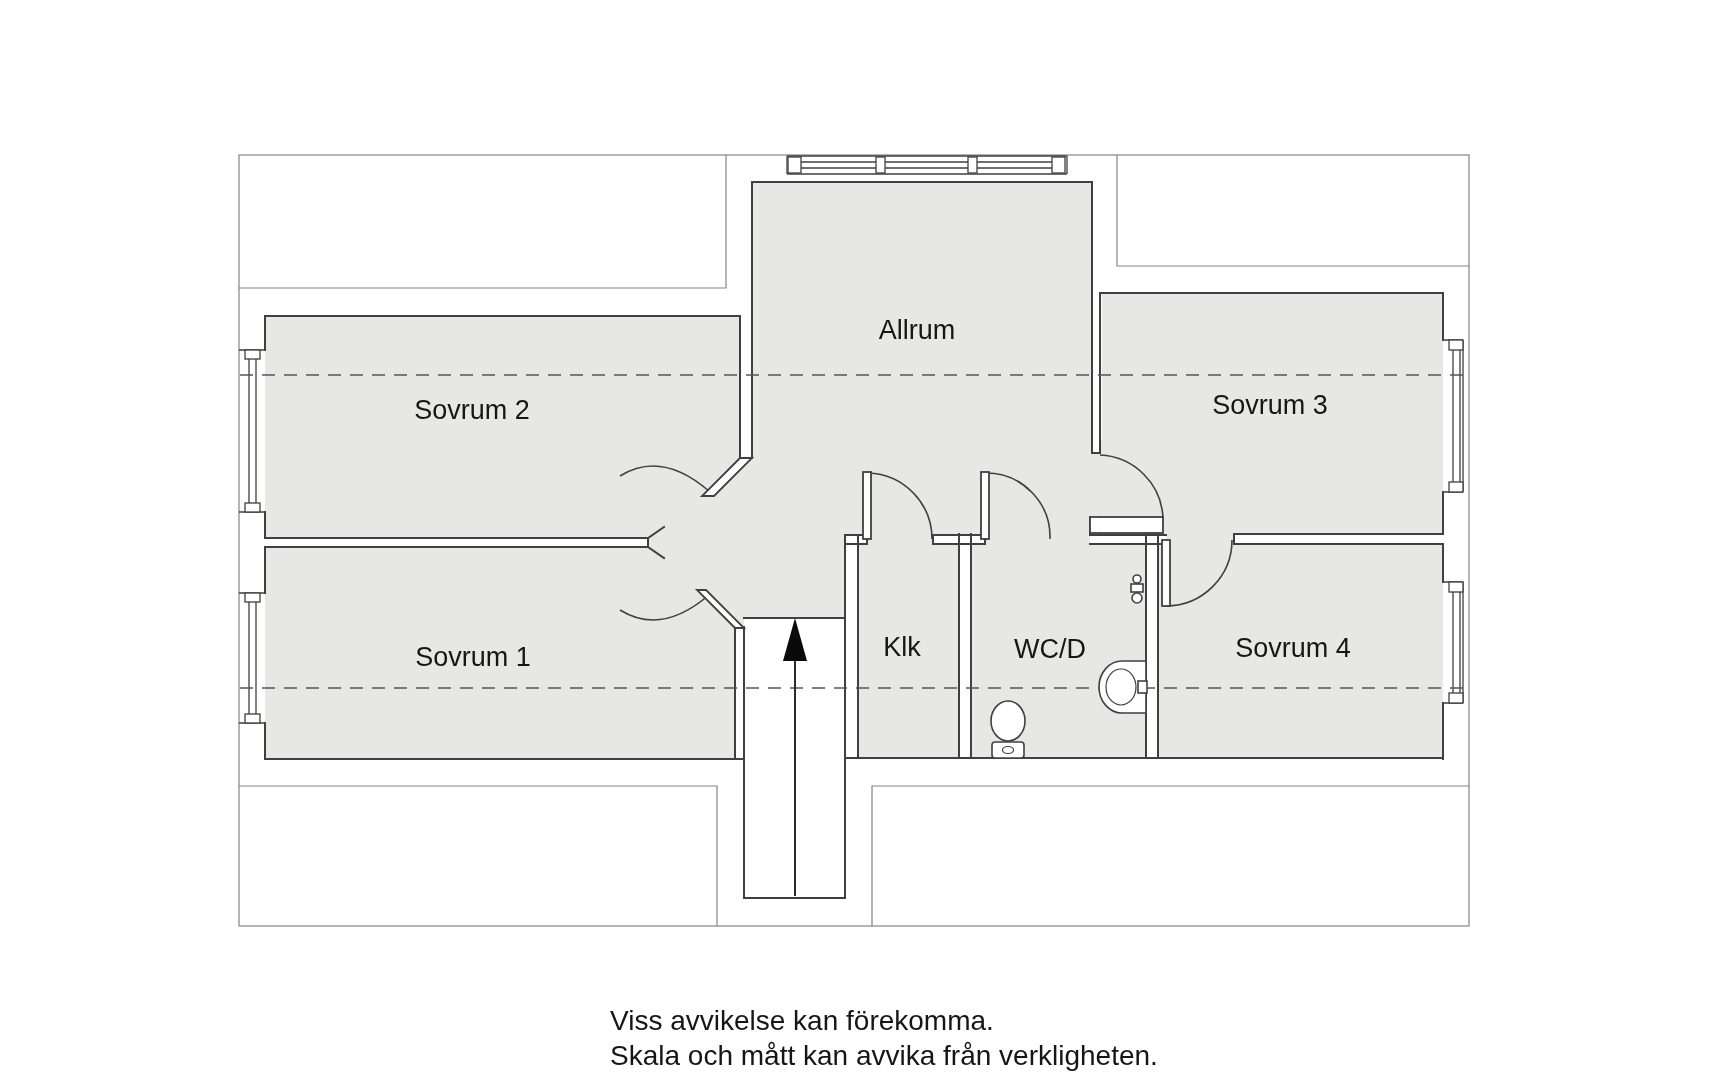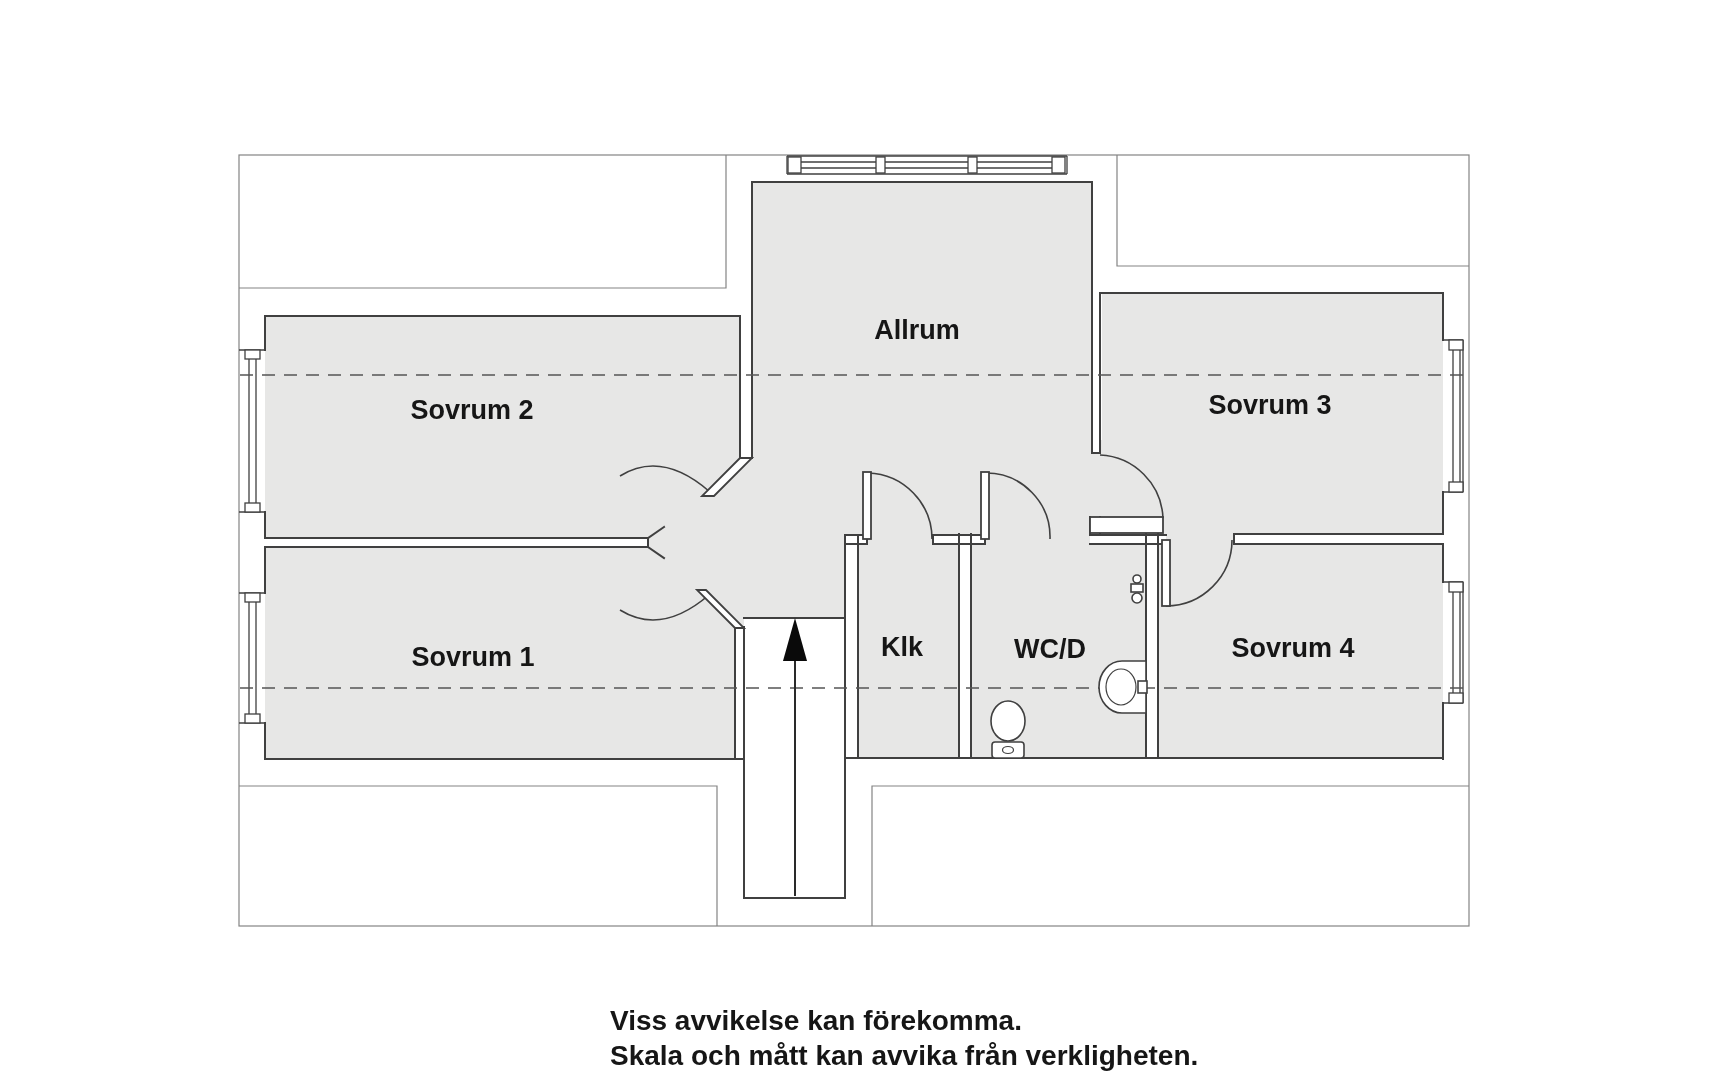--- a/index.html
+++ b/index.html
@@ -1,17 +1,17 @@
 <!DOCTYPE html>
 <html style="--floor-fill: #e7e7e6; --wall-line: #404040; --outline-line: #848484; --dashed-line: #555555; --text-color: #161616;"><head>
 <meta charset="utf-8">
 <style>
   html,body{margin:0;padding:0;background:#ffffff;}
   .stage{width:1711px;height:1080px;position:relative;background:#fff;overflow:hidden;
-         font-family:"Liberation Sans", sans-serif;font-weight:bold;}
+         font-family:"Liberation Sans", sans-serif;}
   svg{display:block}
   .outline{stroke:var(--outline-line,#848484);stroke-width:1.2;fill:none}
   .floor{fill:var(--floor-fill,#e7e7e6);stroke:none}
   .core{fill:#ffffff;stroke:none}
   .wl{stroke:var(--wall-line,#404040);stroke-width:2;fill:none;stroke-linecap:square}
   .wlt{stroke:var(--wall-line,#404040);stroke-width:1.3;fill:none}
   .capbox{fill:#ffffff;stroke:var(--wall-line,#404040);stroke-width:1.3}
   .leaf{fill:#ffffff;stroke:var(--wall-line,#404040);stroke-width:1.8}
   .arc{stroke:var(--wall-line,#404040);stroke-width:1.6;fill:none}
   .dash{stroke:var(--dashed-line,#555555);stroke-width:1.6;fill:none;stroke-dasharray:13 9}

